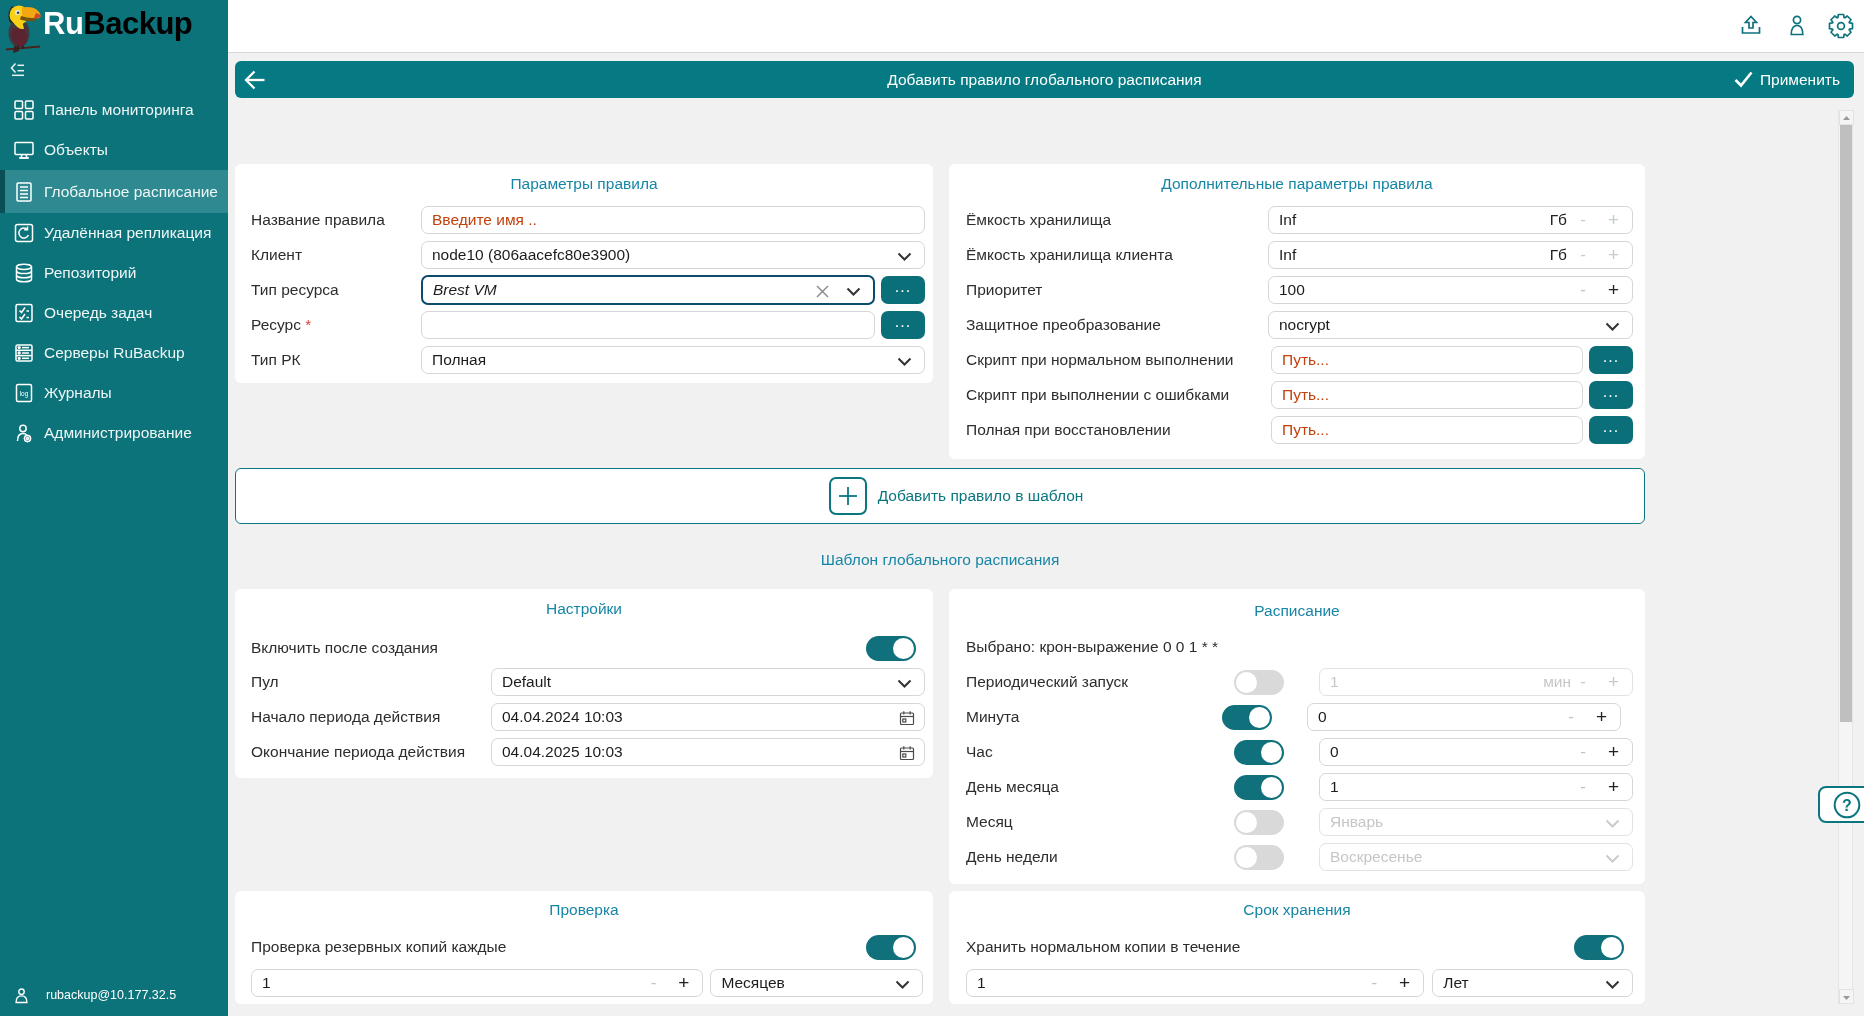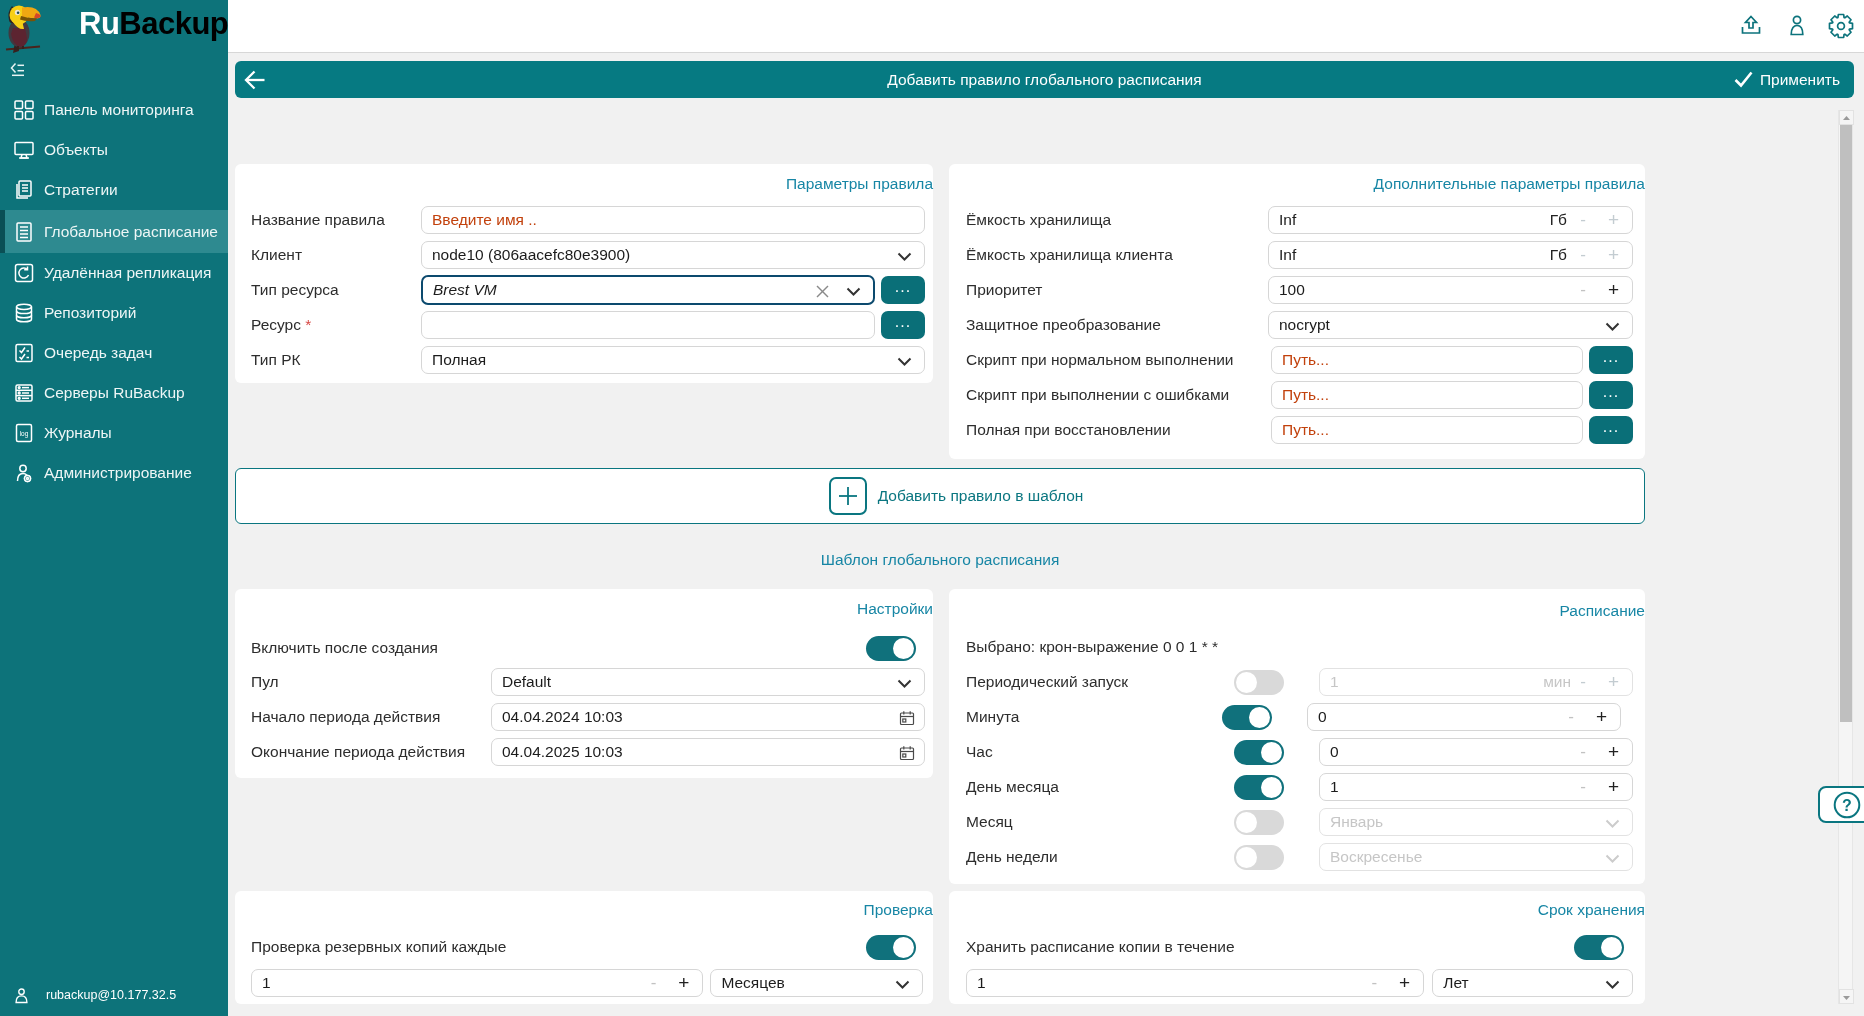--- a/index.html
+++ b/index.html
@@ -4,21 +4,21 @@
 <style>
   * { margin:0; padding:0; box-sizing:border-box; }
   html,body { width:1864px; height:1016px; overflow:hidden;
     font-family:"Liberation Sans", sans-serif; background:#f1f1f1; }
   
   .sidebar { position:absolute; left:0; top:0; width:228px; height:1016px;
     background:#0d737a; z-index:5; }
   .logo { position:absolute; left:0; top:0; width:228px; height:54px; }
   .logo svg { position:absolute; left:5px; top:2px; }
   .logo .txt { position:absolute; left:43px; top:6px; font-size:31px; font-weight:700;
-    letter-spacing:-0.5px; color:#fff;margin-left:36px; }
+    letter-spacing:-0.5px; color:#fff; }
   .logo .txt b2 { color:#000; }
   .collapse { position:absolute; left:10px; top:62px; }
   .nav { position:absolute; left:0; top:90px; width:228px; }
   .nav .it { height:40px; display:flex; align-items:center; padding-left:13px;
     color:#eef6f6; font-size:15.5px; white-space:nowrap; }
   .nav .it svg { flex:0 0 22px; margin-right:9px; }
   .nav .it.act { background:#2e8a90; border-left:5px solid #0a4f55; padding-left:8px;
     height:43px; }
   .account { position:absolute; left:0; bottom:8px; width:228px; height:26px;
     display:flex; align-items:center; color:#fff; font-size:12.5px; }
@@ -35,21 +35,21 @@
   .abar .ttl { position:absolute; left:0; right:0; top:0; height:37px; line-height:37px;
     text-align:center; font-size:15.5px; }
   .abar .back { position:absolute; left:8px; top:7px; }
   .abar .apply { position:absolute; right:14px; top:0; height:37px; display:flex;
     align-items:center; font-size:15.5px; }
   .abar .apply svg { margin-right:7px; }
   .h2 { position:absolute; left:7px; width:1410px; text-align:center;
     color:#1786a5; font-size:15.5px; }
   
   .card { position:absolute; background:#fff; border-radius:6px; }
-  .card h3 { font-size:15.5px; font-weight:400; color:#1786a5; text-align:right;
+  .card h3 { font-size:15.5px; font-weight:400; color:#1786a5; text-align:center;
     padding-top:11px; }
   .row { display:flex; align-items:center; height:28px; margin:7px 8px 0 16px; }
   .row label { font-size:15.5px; color:#2d2d2d; flex:1 1 auto; white-space:nowrap; }
   .inp { position:relative; height:28px; background:#fff; border:1px solid #d6d6d6;
     border-radius:7px; display:flex; align-items:center; padding:0 10px;
     font-size:15.5px; color:#1c1c1c; }
   .inp .ph { color:#c2410c; }
   .inp.dis { border-color:#e2e2e2; color:#c6c6c6; }
   .inp .chev { position:absolute; right:12px; top:10px; }
   .inp .mm { position:absolute; right:46px; color:#c2c2c2; font-size:17px; }
@@ -118,27 +118,20 @@
           <rect x="2" y="2" width="7.5" height="7.5" rx="1"></rect>
           <rect x="12.5" y="2" width="7.5" height="7.5" rx="1"></rect>
           <rect x="2" y="12.5" width="7.5" height="7.5" rx="1"></rect>
           <rect x="12.5" y="12.5" width="7.5" height="7.5" rx="1"></rect>
         </svg>Панель мониторинга</div>
     <div class="it"><svg width="22" height="22" viewBox="0 0 22 22" fill="none" stroke="#fff" stroke-width="1.5">
           <rect x="2" y="3.5" width="18" height="12" rx="1"></rect>
           <path d="M9 15.5 L8 19 L14 19 L13 15.5"></path>
           <line x1="6" y1="19" x2="16" y2="19"></line>
         </svg>Объекты</div>
-    <div class="it"><svg width="22" height="22" viewBox="0 0 22 22" fill="none" stroke="#fff" stroke-width="1.5">
-          <rect x="6" y="2" width="12" height="15" rx="1"></rect>
-          <path d="M4 5 L4 19 L15 19"></path>
-          <line x1="9" y1="6" x2="15" y2="6"></line>
-          <line x1="9" y1="9" x2="15" y2="9"></line>
-          <line x1="9" y1="12" x2="15" y2="12"></line>
-        </svg>Стратегии</div>
     <div class="it act"><svg width="22" height="22" viewBox="0 0 22 22" fill="none" stroke="#fff" stroke-width="1.5">
           <rect x="4" y="2" width="14" height="18" rx="1"></rect>
           <line x1="7" y1="6" x2="15" y2="6"></line>
           <line x1="7" y1="9.5" x2="15" y2="9.5"></line>
           <line x1="7" y1="13" x2="15" y2="13"></line>
           <line x1="7" y1="16.5" x2="15" y2="16.5"></line>
         </svg>Глобальное расписание</div>
     <div class="it"><svg width="22" height="22" viewBox="0 0 22 22" fill="none" stroke="#fff" stroke-width="1.5">
           <rect x="2.5" y="2.5" width="17" height="17" rx="2"></rect>
           <path d="M14.5 7.5 A5 5 0 1 0 15.5 13"></path>
@@ -414,21 +407,21 @@
       <div class="inp" style="width:469px">1<span class="mm">-</span><span class="pp">+</span></div>
       <div class="inp" style="width:220px; margin-left:7px">Месяцев<svg class="chev" width="15" height="9" viewBox="0 0 15 9" fill="none" stroke="#333" stroke-width="2">
             <path d="M1.5 1.5 L7.5 7.5 L13.5 1.5"></path>
           </svg></div>
       </div>
   </div>
 
   <div class="card" style="left:721px; top:838px; width:696px; height:113px;">
     <h3 style="padding-top:10px">Срок хранения</h3>
     <div class="row" style="margin-top:15px; height:26px; margin-left:17px; margin-right:12px">
-        <label>Хранить расписание копии в течение</label>
+        <label>Хранить нормальном копии в течение</label>
       <div class="tg on" style="margin-right:9px">
           <div class="kn"></div>
         </div>
       </div>
     <div class="row" style="margin-top:9px; margin-left:17px; margin-right:12px">
       <div class="inp" style="width:466px">1<span class="mm">-</span><span class="pp">+</span></div>
       <div class="inp" style="width:204px; margin-left:8px">Лет<svg class="chev" width="15" height="9" viewBox="0 0 15 9" fill="none" stroke="#333" stroke-width="2">
             <path d="M1.5 1.5 L7.5 7.5 L13.5 1.5"></path>
           </svg></div>
       </div>

